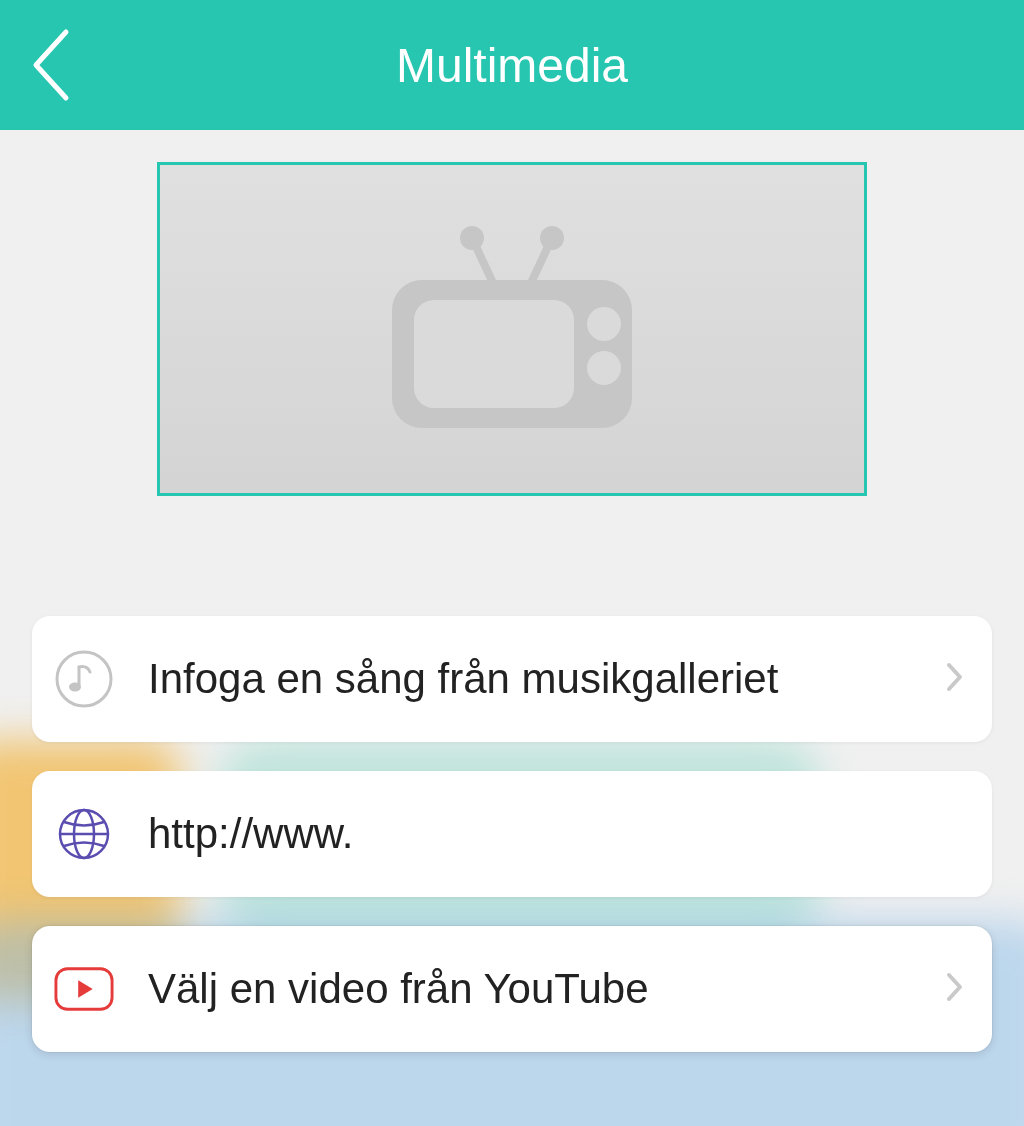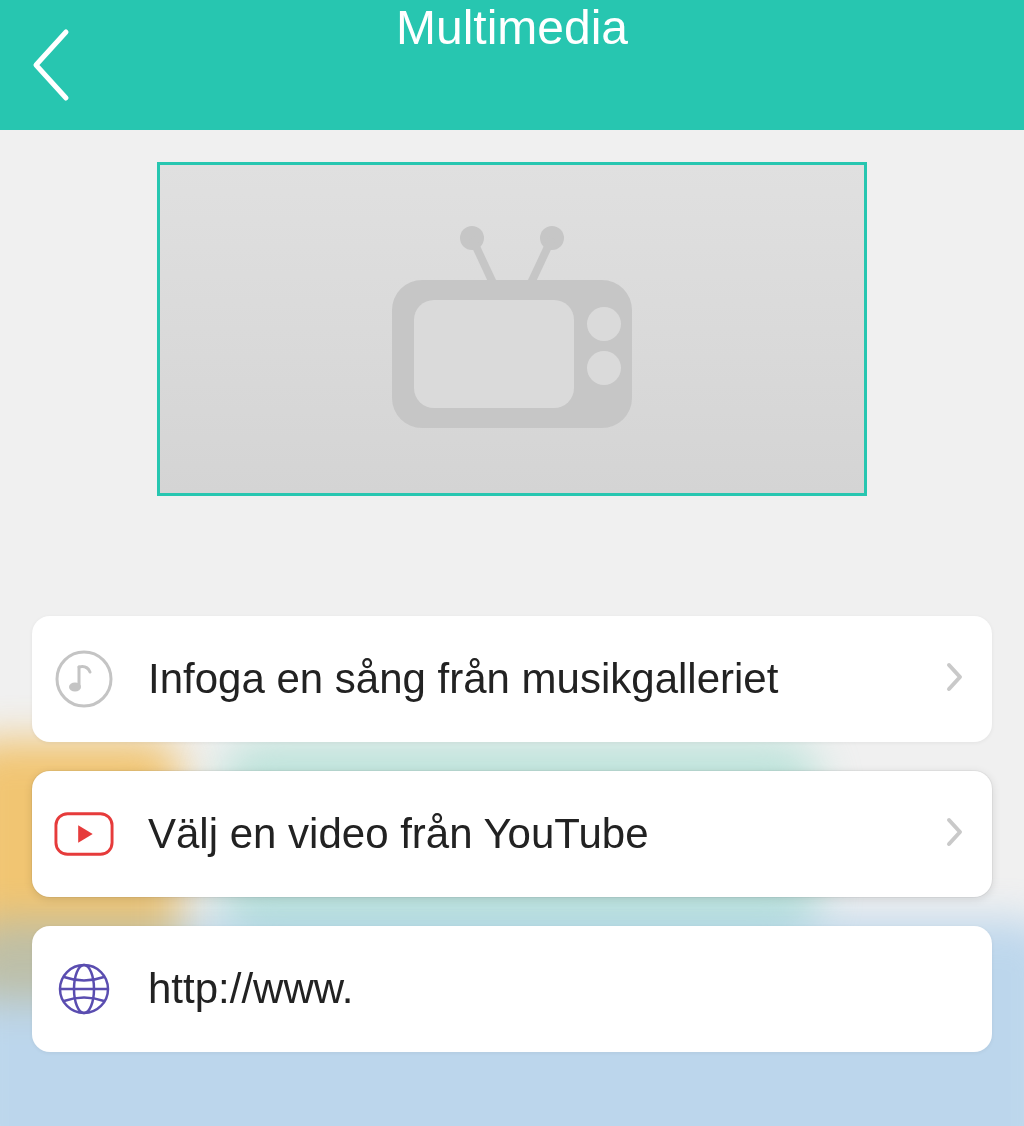--- a/index.html
+++ b/index.html
@@ -38,20 +38,21 @@
     left: -40px; top: 920px;
     border-radius: 40px;
     opacity: 0.45;
   }
   .header {
     position: relative;
     z-index: 2;
     height: 130px;
     background: #27c6b0;
     display: flex;
+    align-items: center;
     color: #fff;
   }
   .back-btn {
     width: 100px;
     height: 100%;
     display: flex;
     align-items: center;
     justify-content: center;
     cursor: pointer;
   }
@@ -164,42 +165,42 @@
         </svg>
       </div>
       <div class="option-label">Infoga en sång från musikgalleriet</div>
       <div class="chevron">
         <svg width="18" height="30" viewBox="0 0 18 30">
           <polyline points="3,3 14,15 3,27" fill="none" stroke="#c9c9c9" stroke-width="4" stroke-linecap="round" stroke-linejoin="round"></polyline>
         </svg>
       </div>
     </div>
 
-    <div class="option-card shadowed">
-      <div class="option-icon">
-        <svg width="62" height="46" viewBox="0 0 62 46">
-          <rect x="2" y="2" width="58" height="42" rx="12" fill="none" stroke="#e63b3b" stroke-width="3"></rect>
-          <polygon points="25,14 25,32 40,23" fill="#e63b3b"></polygon>
-        </svg>
-      </div>
-      <div class="option-label">Välj en video från YouTube</div>
-      <div class="chevron">
-        <svg width="18" height="30" viewBox="0 0 18 30">
-          <polyline points="3,3 14,15 3,27" fill="none" stroke="#c9c9c9" stroke-width="4" stroke-linecap="round" stroke-linejoin="round"></polyline>
-        </svg>
-      </div>
-    </div>
-
     <div class="option-card">
       <div class="option-icon">
         <svg width="54" height="54" viewBox="0 0 54 54">
           <circle cx="27" cy="27" r="24" fill="none" stroke="#5a4db0" stroke-width="2.5"></circle>
           <ellipse cx="27" cy="27" rx="10" ry="24" fill="none" stroke="#5a4db0" stroke-width="2.5"></ellipse>
           <line x1="3" y1="27" x2="51" y2="27" stroke="#5a4db0" stroke-width="2.5"></line>
           <path d="M7 15 Q27 22 47 15" fill="none" stroke="#5a4db0" stroke-width="2.5"></path>
           <path d="M7 39 Q27 32 47 39" fill="none" stroke="#5a4db0" stroke-width="2.5"></path>
         </svg>
       </div>
       <div class="option-label">http://www.</div>
     </div>
 
+    <div class="option-card shadowed">
+      <div class="option-icon">
+        <svg width="62" height="46" viewBox="0 0 62 46">
+          <rect x="2" y="2" width="58" height="42" rx="12" fill="none" stroke="#e63b3b" stroke-width="3"></rect>
+          <polygon points="25,14 25,32 40,23" fill="#e63b3b"></polygon>
+        </svg>
+      </div>
+      <div class="option-label">Välj en video från YouTube</div>
+      <div class="chevron">
+        <svg width="18" height="30" viewBox="0 0 18 30">
+          <polyline points="3,3 14,15 3,27" fill="none" stroke="#c9c9c9" stroke-width="4" stroke-linecap="round" stroke-linejoin="round"></polyline>
+        </svg>
+      </div>
+    </div>
+
   </div>
 </div>
 
 </body></html>

